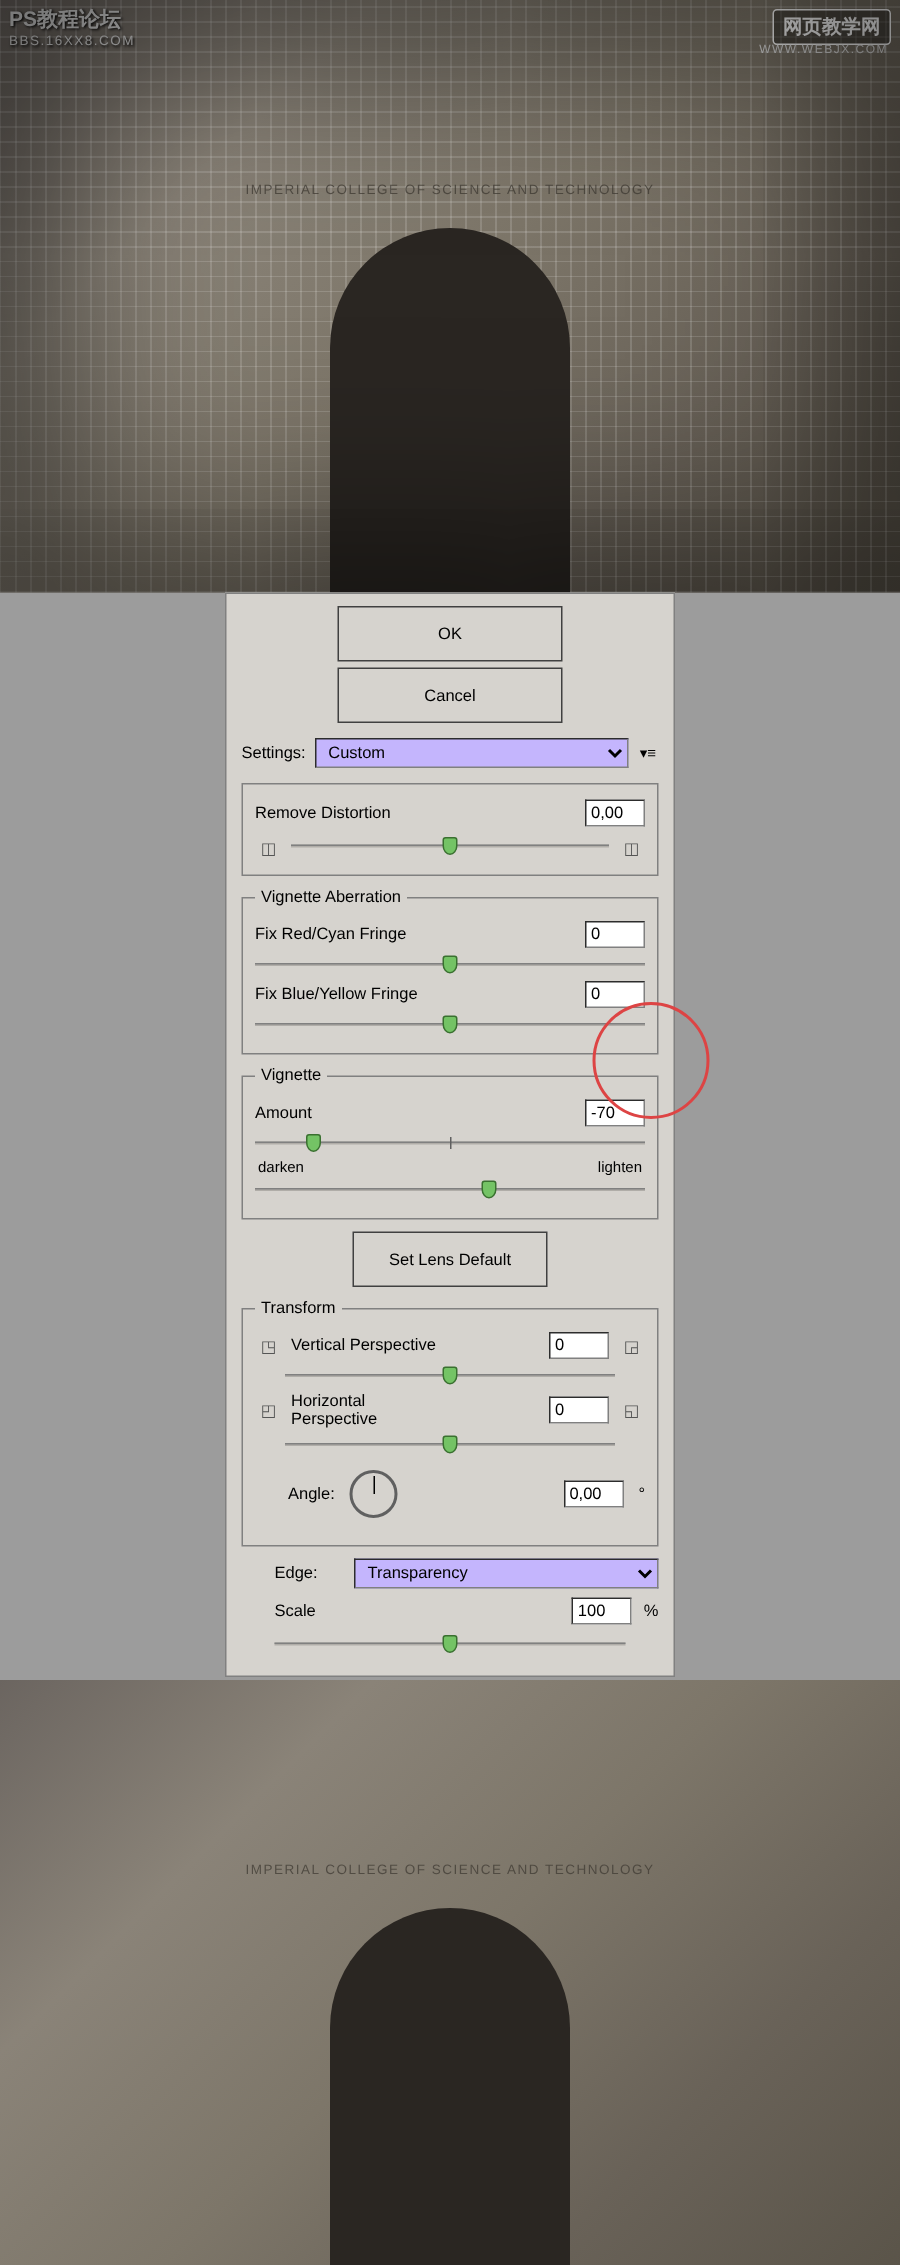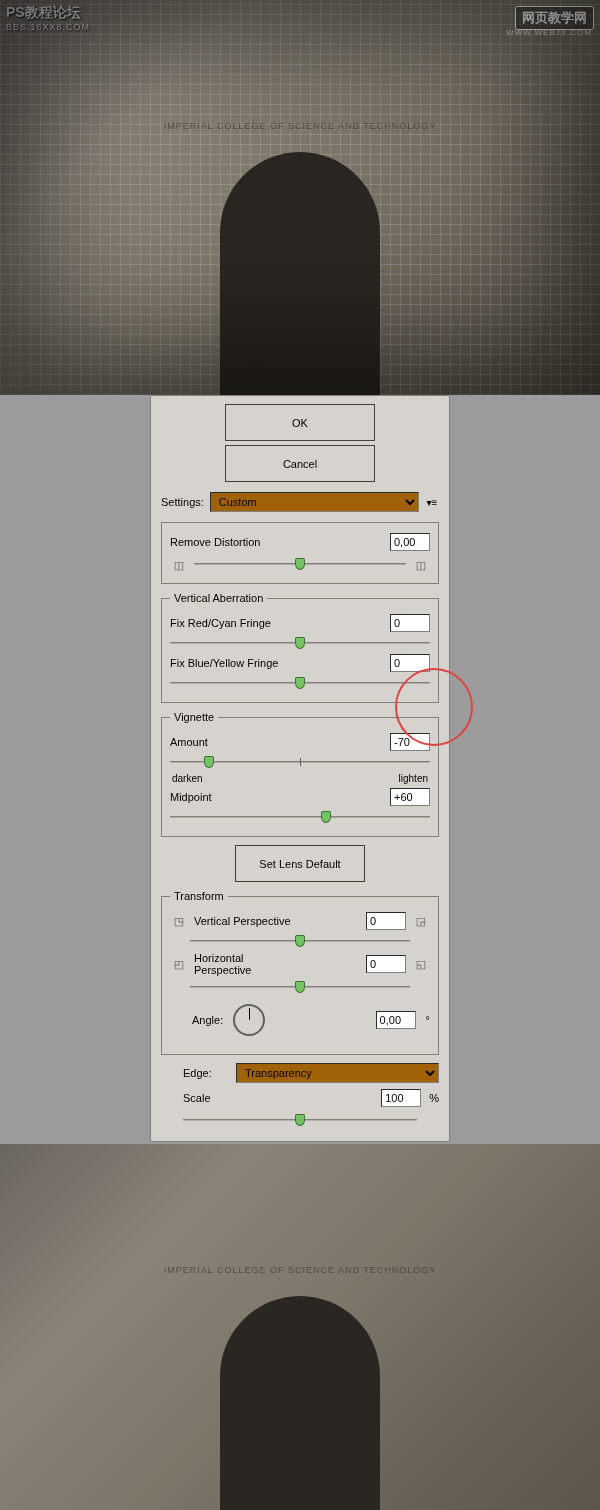--- a/index.html
+++ b/index.html
@@ -114,21 +114,21 @@
 .settings-row {
   display: flex;
   align-items: center;
   gap: 6px;
   margin: 6px 0 10px 0;
 }
 .settings-row label { flex: 0 0 auto; text-align: center; }
 .select {
   flex: 1;
   height: 20px;
-  background: #a16207;
+  background: #c4b5fd;
   border: 1px inset #808080;
   font-size: 11px;
   padding: 0 4px;
 }
 .menu-icon {
   width: 14px;
   text-align: center;
   font-size: 10px;
 }
 fieldset {
@@ -298,21 +298,21 @@
       <span class="edge-icon">◫</span>
       <div class="slider-track" style="flex:1">
         <div class="slider-line"></div>
         <div class="slider-thumb" style="left:50%"></div>
       </div>
       <span class="edge-icon">◫</span>
     </div>
   </fieldset>
 
   <fieldset>
-    <legend>Vertical Aberration</legend>
+    <legend>Vignette Aberration</legend>
     <div class="row">
       <span class="row-label">Fix Red/Cyan Fringe</span>
       <span style="flex:1"></span>
       <input class="num" value="0" style="">
     </div>
     <div class="slider-track">
       <div class="slider-line"></div>
       <div class="slider-tick" style="left:50%"></div>
       <div class="slider-thumb" style="left:50%"></div>
     </div>
@@ -336,25 +336,20 @@
       <input class="num" value="-70" style="">
     </div>
     <div class="slider-track">
       <div class="slider-line"></div>
       <div class="slider-tick" style="left:50%"></div>
       <div class="slider-thumb" style="left:15%"></div>
     </div>
     <div class="sub-labels">
       <span>darken</span>
       <span>lighten</span>
-    </div>
-    <div class="row">
-      <span class="row-label">Midpoint</span>
-      <span style="flex:1"></span>
-      <input class="num" value="+60" style="">
     </div>
     <div class="slider-track">
       <div class="slider-line"></div>
       <div class="slider-thumb" style="left:60%"></div>
     </div>
   </fieldset>
 
   <div class="set-default">
     <button class="btn">Set Lens Default</button>
   </div>

